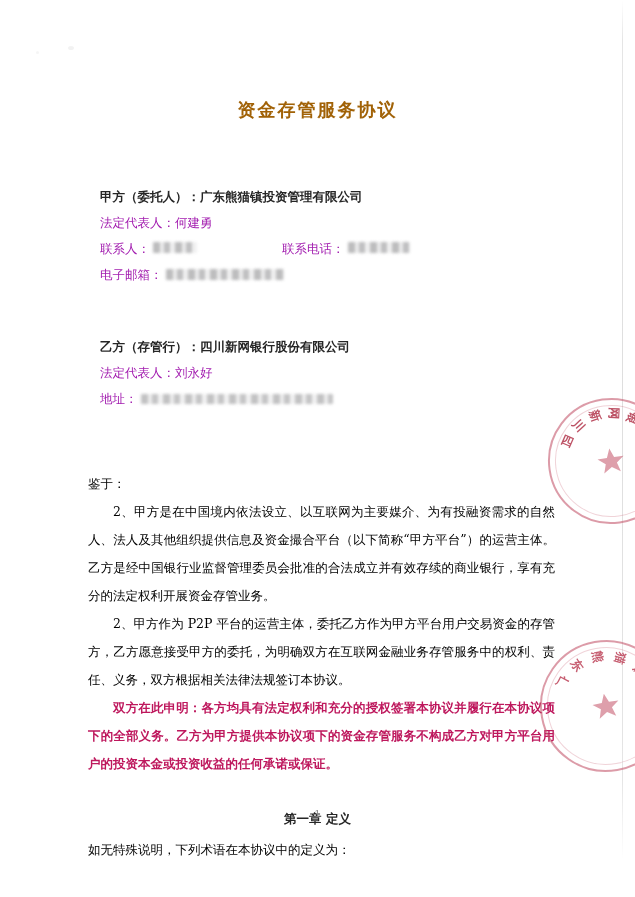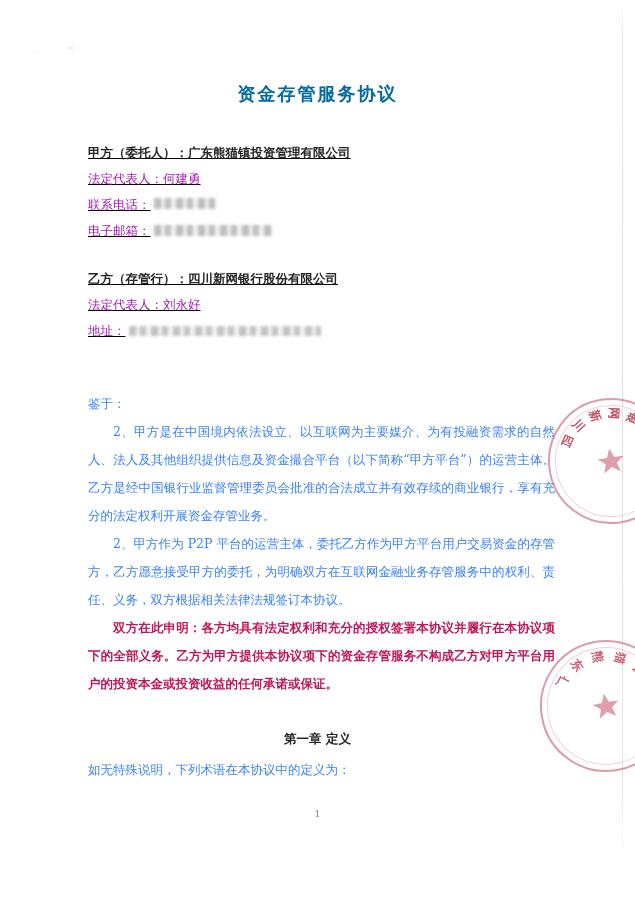--- a/index.html
+++ b/index.html
@@ -46,30 +46,29 @@
     left: 0;
     top: 0;
     width: 635px;
   }
 
   .doc-title {
     text-align: center;
     font-size: 18px;
     font-weight: bold;
     letter-spacing: 2px;
-    color: #0369a1;
-    margin: 0;
+    color: #a16207;
+    margin: 16px;
     padding-top: 82px;
     font-family: "DejaVu Sans", "Liberation Sans", sans-serif;
   }
 
   .block {
-    margin: 0;
+    margin: 12px;
     padding: 0 80px 0 88px;
-    text-decoration: underline;
   }
 
   .line {
     font-size: 12.5px;
     line-height: 26px;
     color: #a21caf;
     white-space: nowrap;
   }
   .line.bold,
   .party-head {
@@ -116,21 +115,21 @@
   .redacted.r-email   { width: 118px; }
   .redacted.r-addr    { width: 192px; height: 10px; opacity: 0.78; }
 
   .gap-sm { height: 12px; }
   .gap-md { height: 22px; }
   .gap-lg { height: 34px; }
 
   .para {
     font-size: 12.5px;
     line-height: 28px;
-    color: #3b82f6;
+    color: #000000;
     text-align: justify;
     text-justify: inter-ideograph;
     margin: 0;
     padding: 0 80px 0 88px;
   }
   .para.indent { text-indent: 25px; }
   .para.emph {
     font-weight: bold;
     color: #be185d;
   }
@@ -227,20 +226,24 @@
 
     <div class="block">
       <div class="party-head">甲方（委托人）：广东熊猫镇投资管理有限公司</div>
 
       <div class="line">
         <span class="label">法定代表人：</span><span>何建勇</span>
       </div>
 
 
       <div class="line two-col">
+        <span class="col-left">
+          <span class="label">联系人：</span>
+            <span class="redacted r-contact"></span>
+        </span>
         <span class="col-right">
           <span class="label">联系电话：</span>
             <span class="redacted r-phone"></span>
         </span>
       </div>
 
       <div class="line">
         <span class="label">电子邮箱：</span><span class="redacted r-email"></span>
       </div>
     </div>

